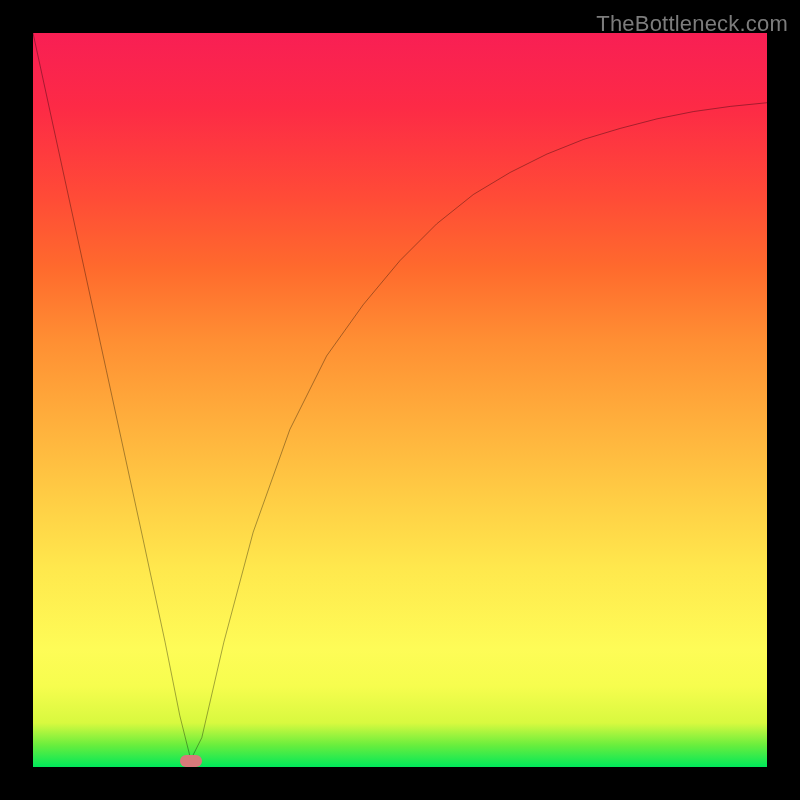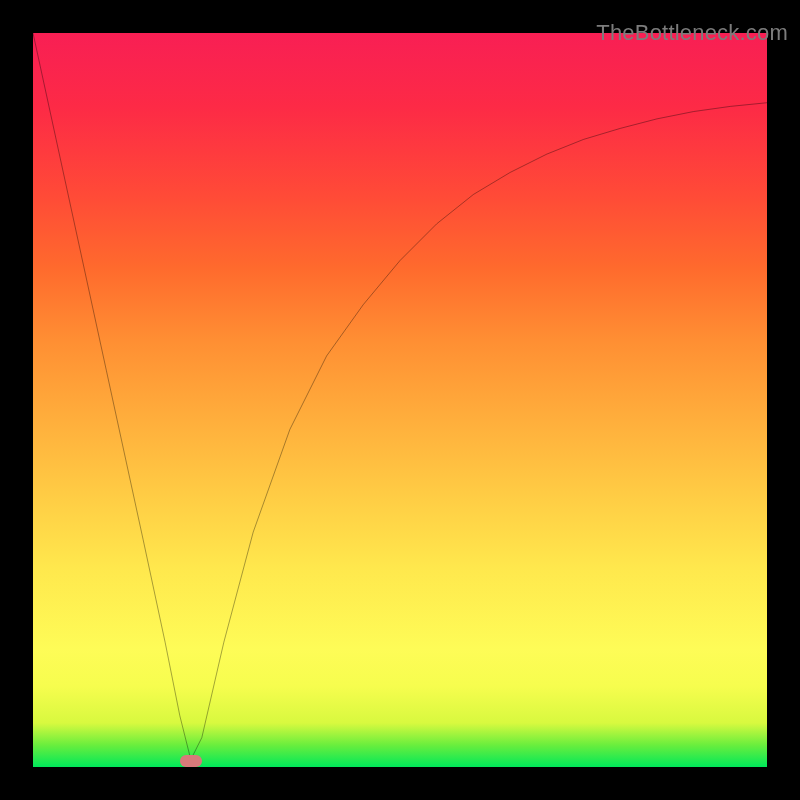--- a/index.html
+++ b/index.html
@@ -51,21 +51,21 @@
   .marker {
     position: absolute;
     width: 22px;
     height: 12px;
     border-radius: 6px;
     background: #d87a7a;
     transform: translate(-50%, -50%);
   }
   .watermark {
     position: absolute;
-    top: 20px;
+    top: 11px;
     right: 12px;
     color: #7c7c7c;
     font-size: 22px;
     letter-spacing: 0.2px;
     font-weight: 500;
   }
 </style>
 </head>
 <body>
 

